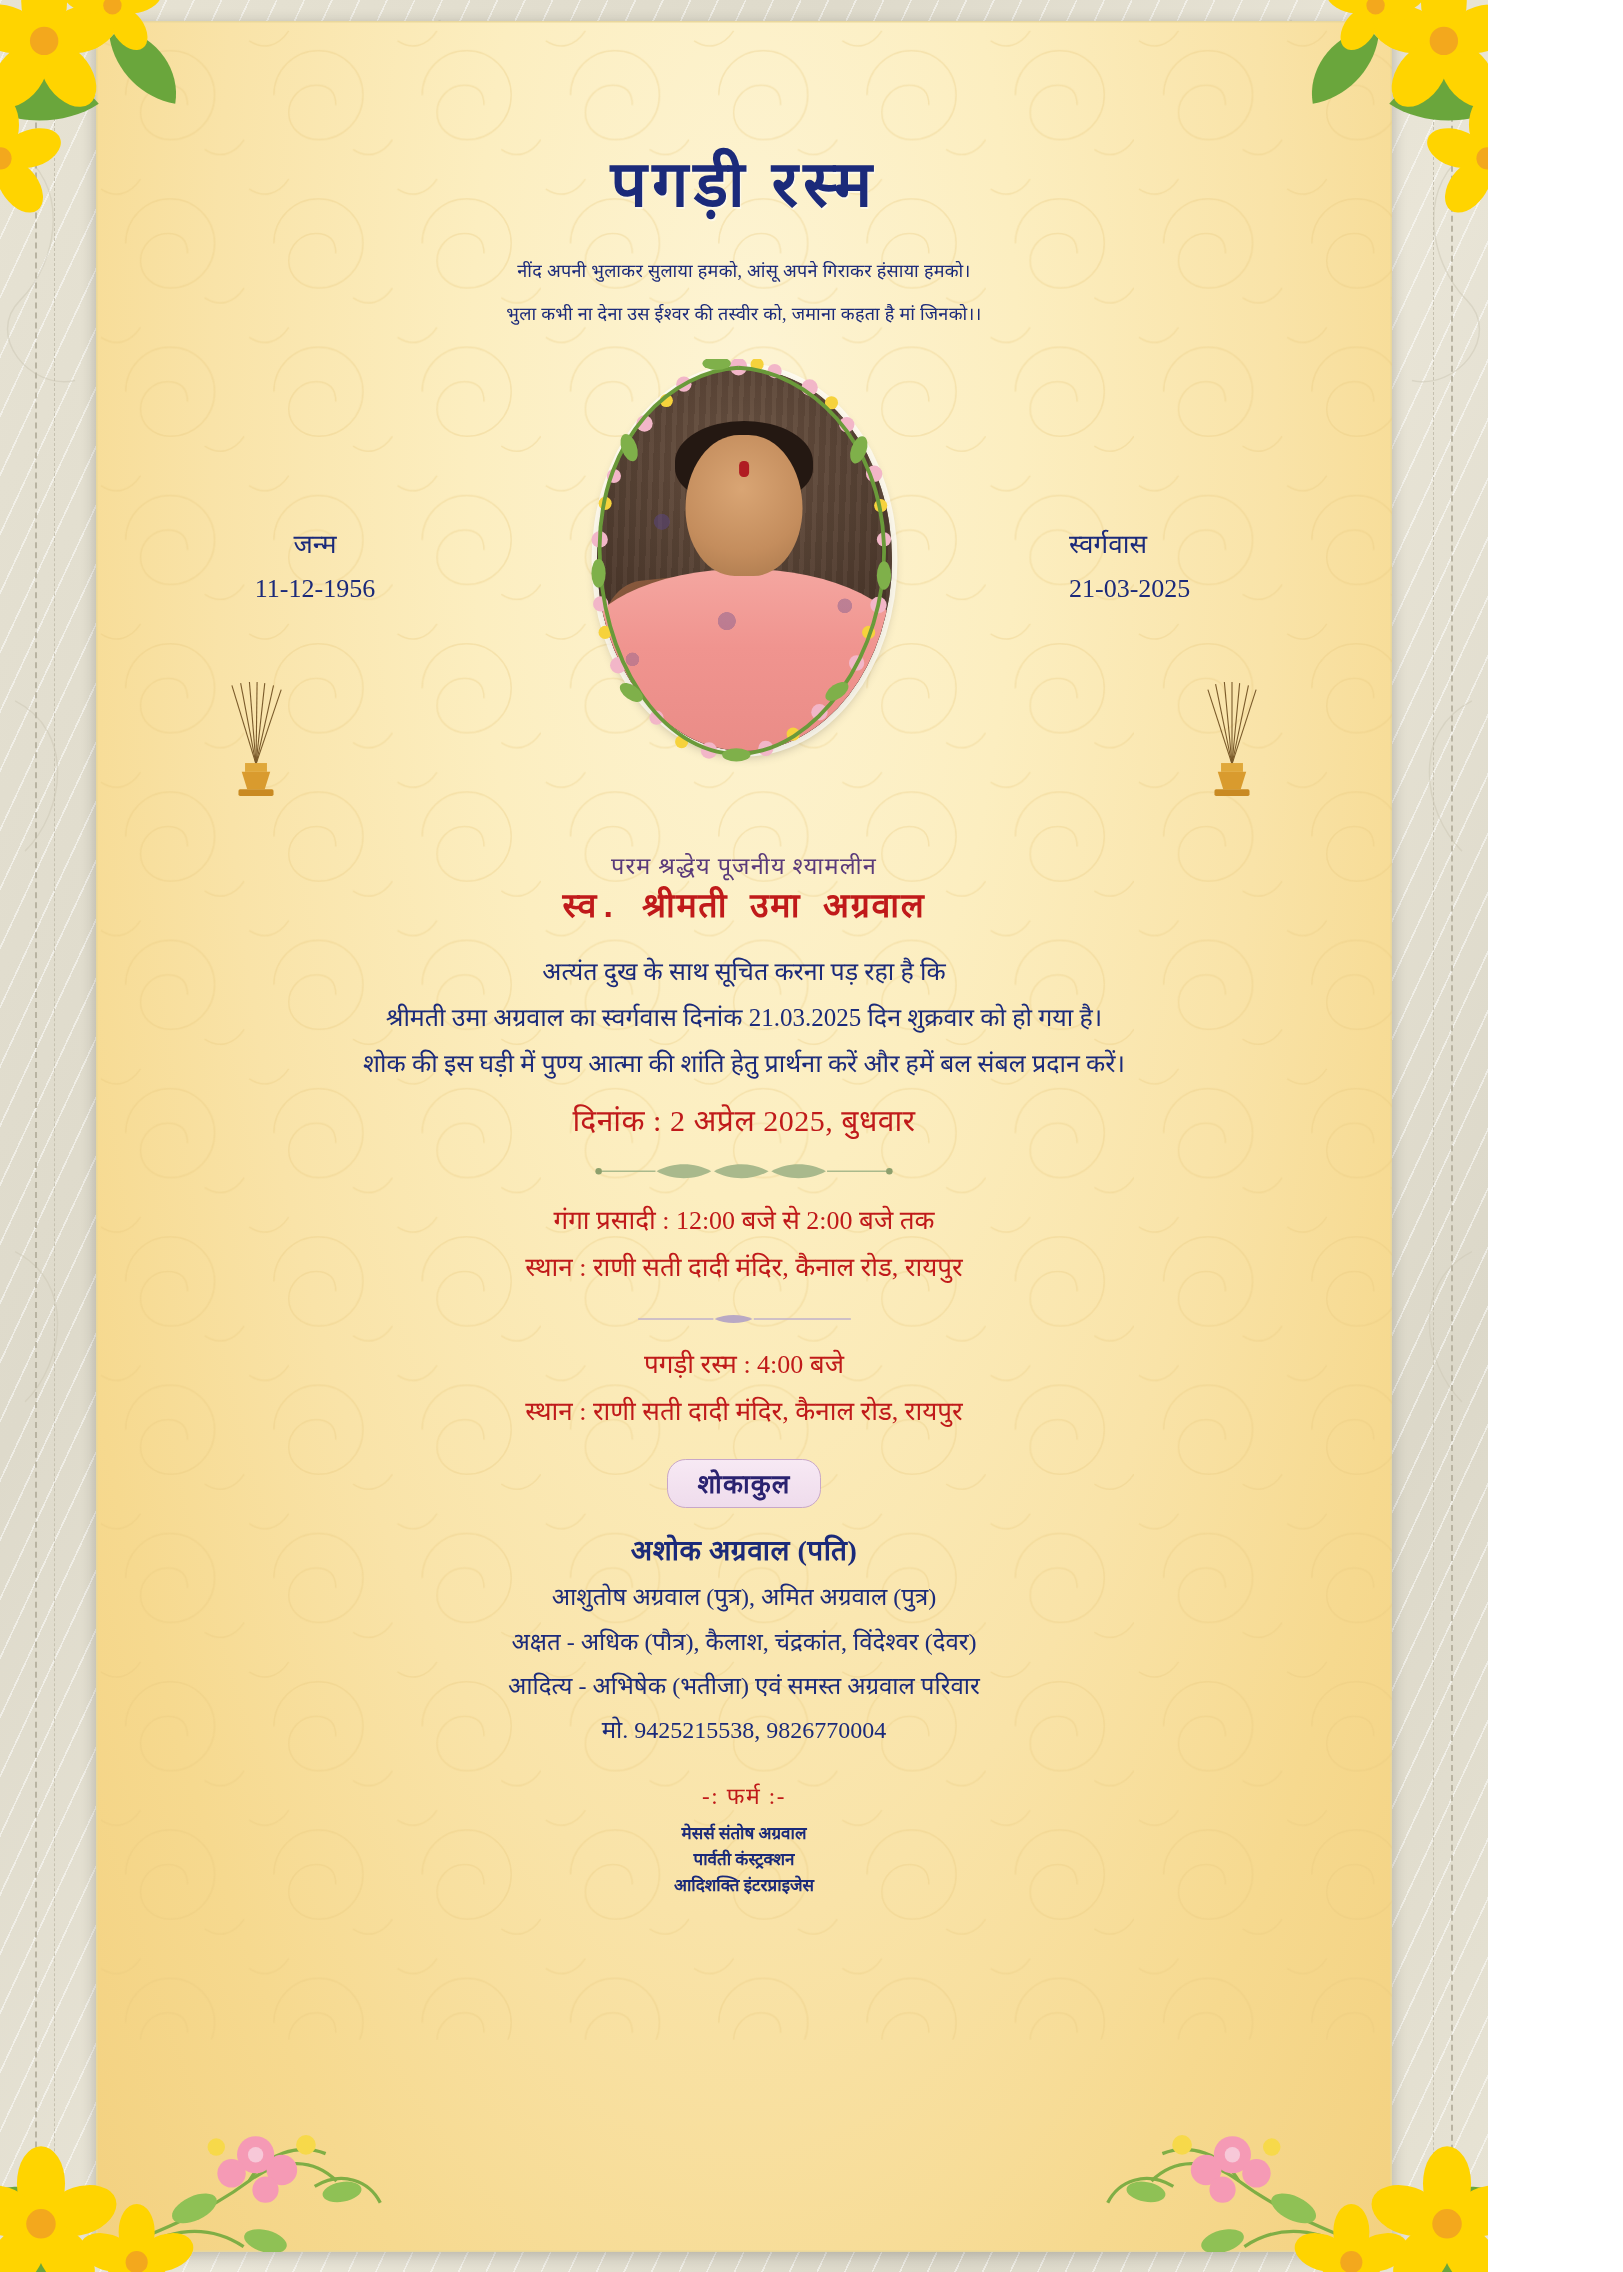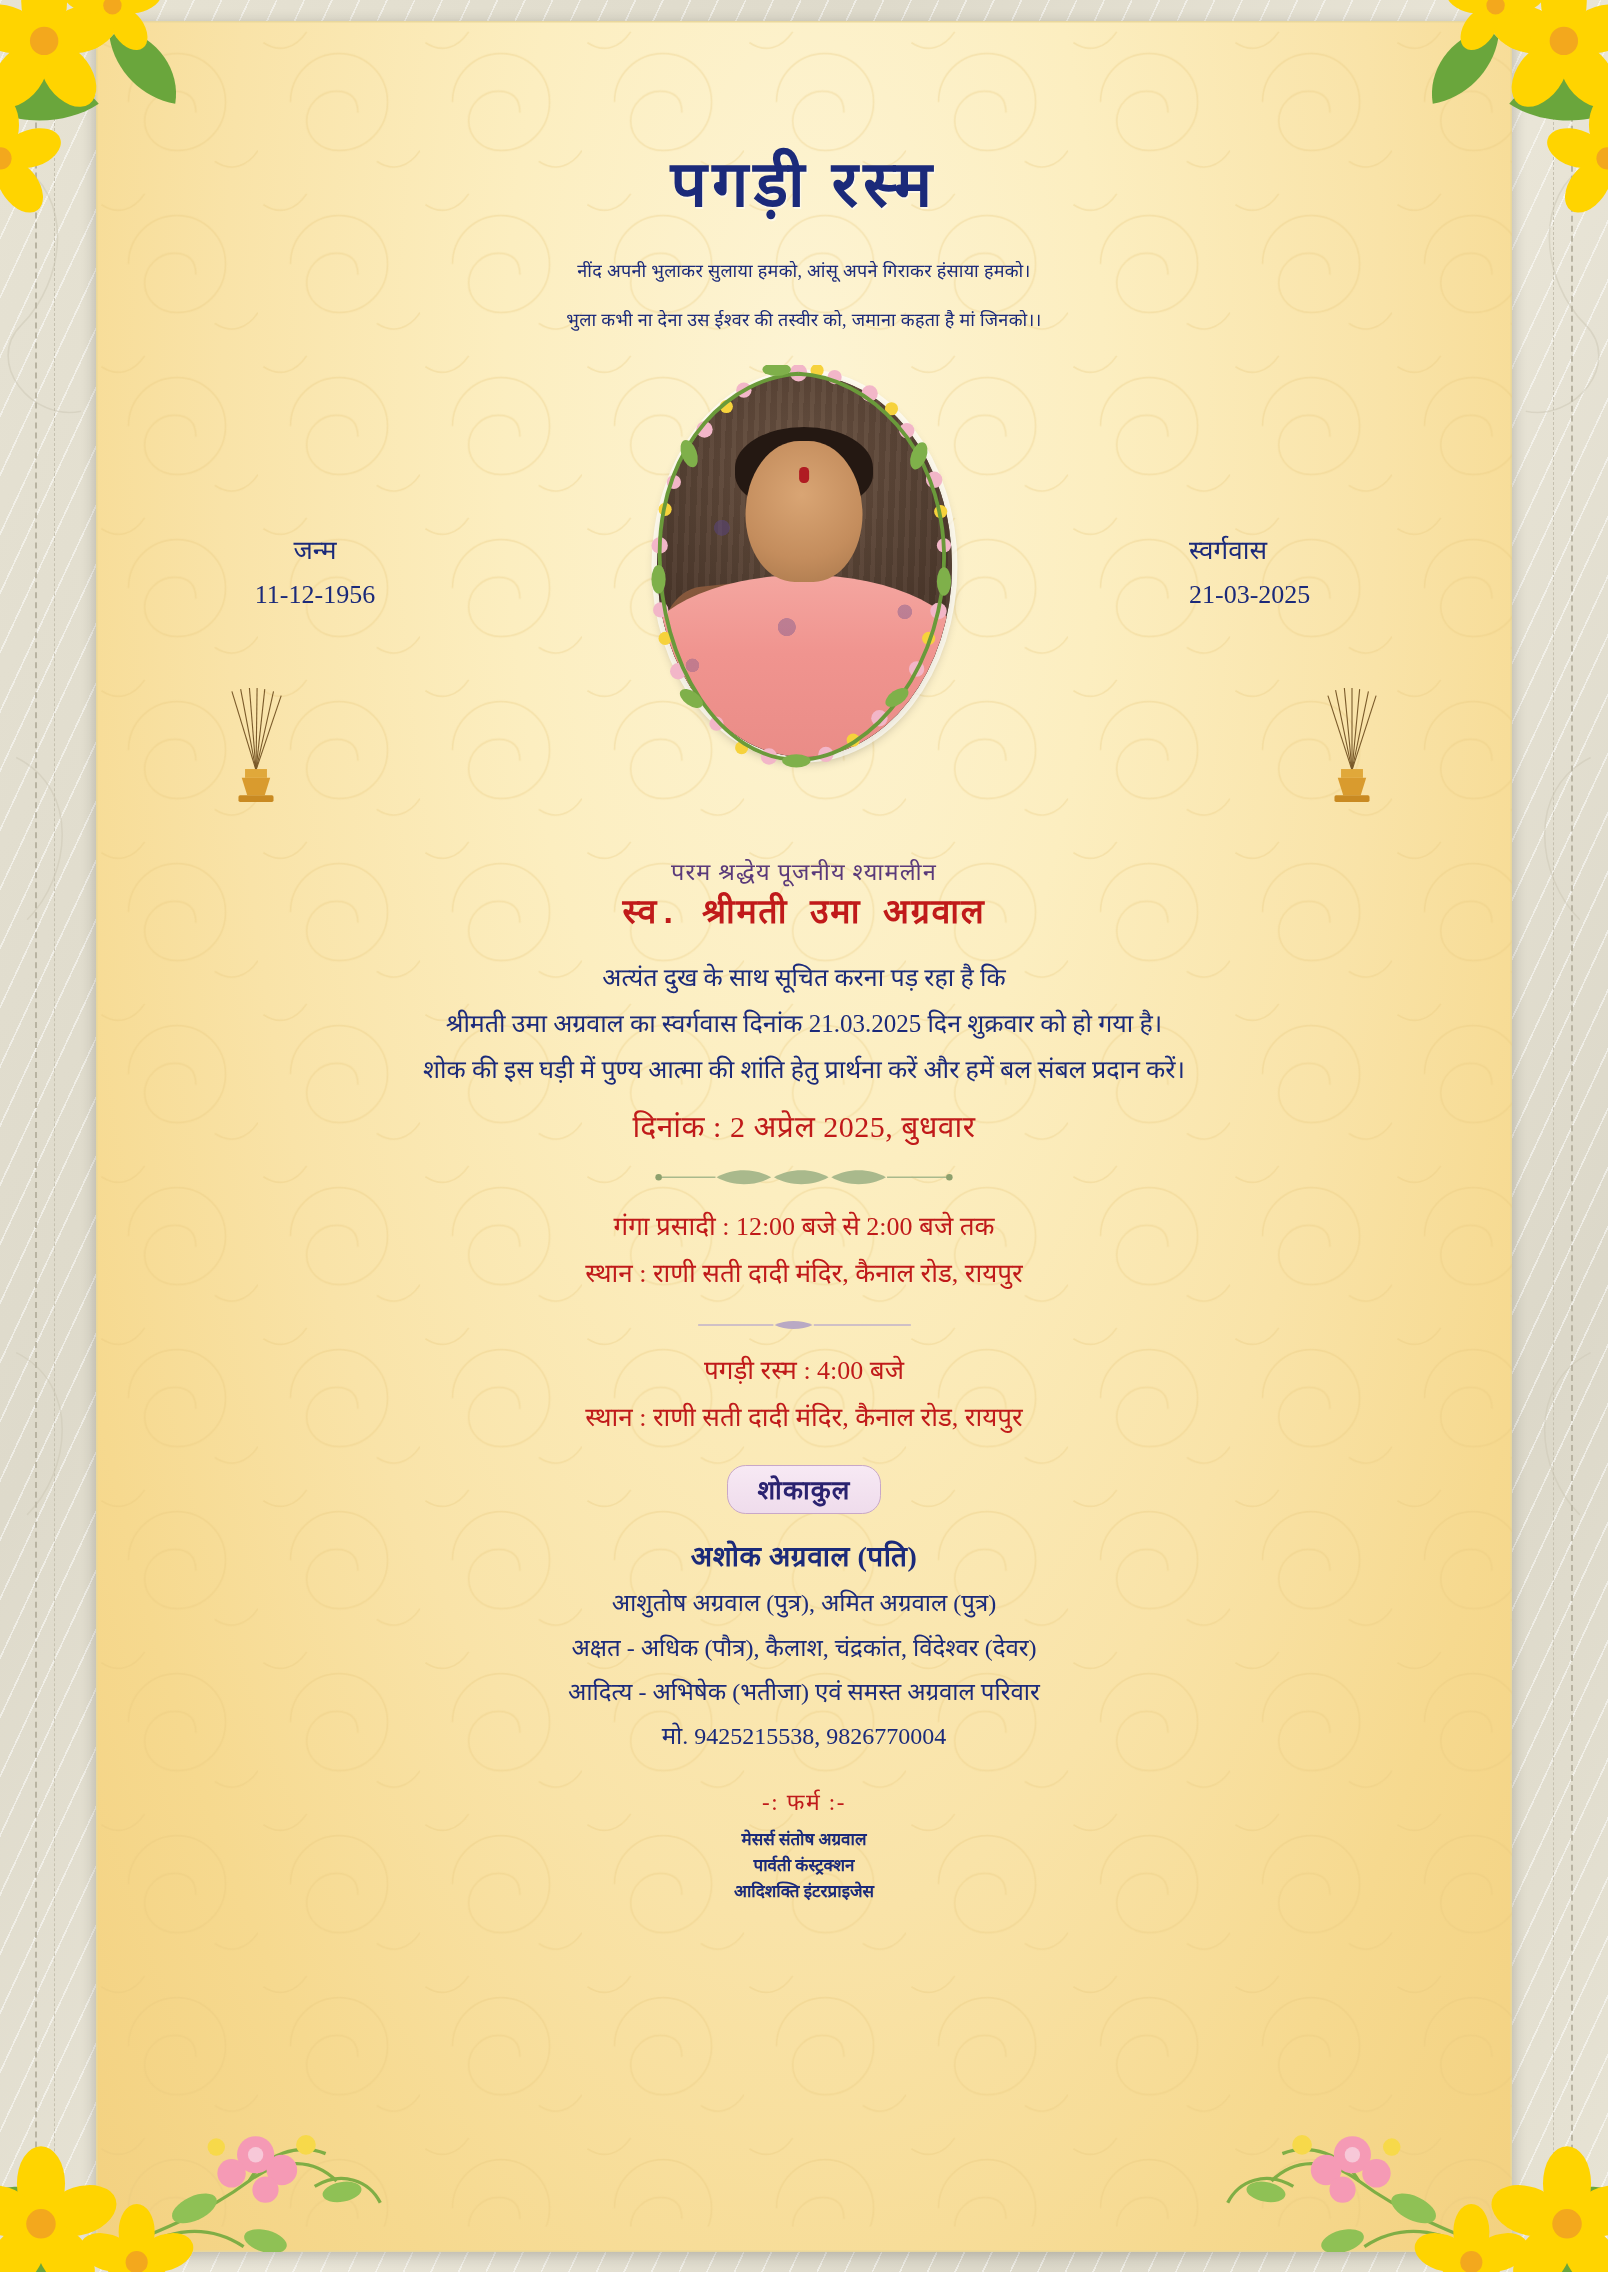--- a/index.html
+++ b/index.html
@@ -5,21 +5,21 @@
   html, body {
     margin: 0;
     padding: 0;
     background: #ffffff;
   }
   body {
     font-family: "Liberation Sans", sans-serif;
   }
   .page {
     position: relative;
-    width: 1608px;
+    width: 1488px;
     height: 2273px;
     overflow: hidden;
     background: linear-gradient(160deg, #efe9d6 0%, #e9e4d2 35%, #e6e1cf 60%, #efeadc 100%);
   }
   
   .outer-paper {
     position: absolute;
     inset: 0;
     background:
       repeating-linear-gradient(115deg, rgba(255,255,255,0.5) 0 1.6px, rgba(0,0,0,0) 1.6px 25px),
@@ -74,21 +74,21 @@
     text-shadow: 1.1px 1.6px 0 rgba(255,255,255,0.5);
   }
   .couplet {
     margin-top: 32px;
     color: #1b2a7a;
     font-family: "Liberation Serif", serif;
     font-size: 18px;
     line-height: 1.62;
     letter-spacing: 0.3px;
   }
-  .couplet div + div { margin-top: 20px; }
+  .couplet div + div { margin-top: 14px; }
 
   
   .portrait-wrap {
     position: relative;
     margin-top: 29.5px;
     height: 481px;
   }
   .dates {
     position: absolute;
     top: 164px;

